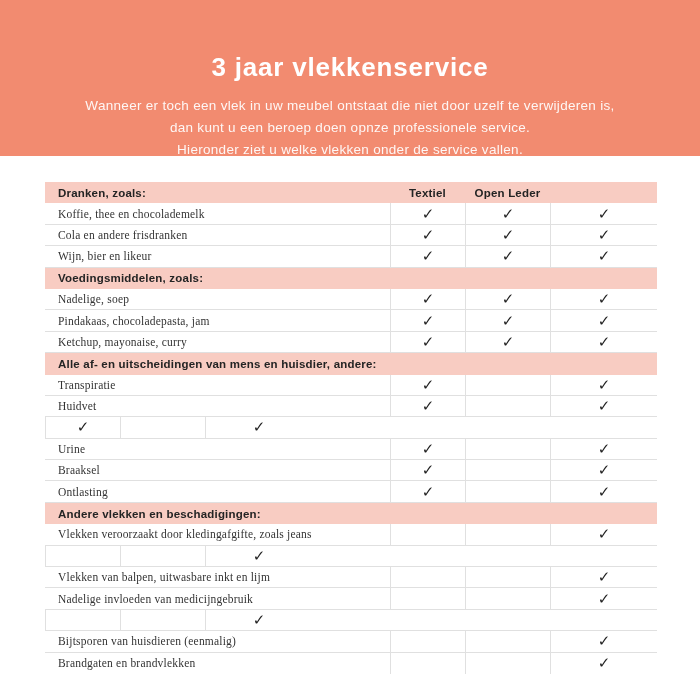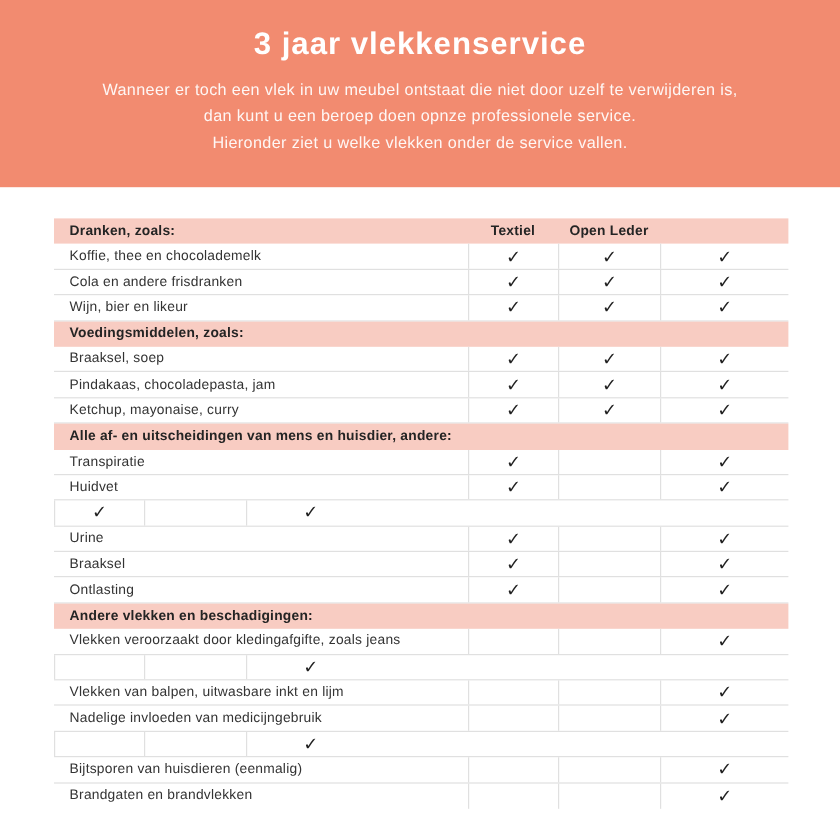--- a/index.html
+++ b/index.html
@@ -6,21 +6,21 @@
   html, body {
     width: 700px; height: 700px;
     font-family: "Liberation Sans", sans-serif;
     background: var(--background, #fff);
     overflow: hidden;
   }
   .band {
     width: 700px; height: 156px;
     background: var(--band, #F28B70);
     text-align: center;
-    padding-top: 21px;
+    padding-top: 52px;
   }
   .band h1 {
     color: #ffffff;
     font-size: 26px;
     line-height: 30px;
     font-weight: bold;
     letter-spacing: 0.8px;
     margin-bottom: 13px;
   }
   .band .sub {
@@ -52,20 +52,21 @@
     color: var(--text-dark, #242424);
     letter-spacing: 0.2px;
   }
   .data-row { border-bottom: 1px solid var(--row-border, #E0E0E0); }
   .service-table .trow:last-child { border-bottom: none; }
   .row-label {
     font-size: 11.5px;
     color: #333333;
     letter-spacing: 0.2px;
     white-space: nowrap;
+    font-family: Liberation Serif, serif;
   }
   .data-row .check-cell { border-left: 1px solid var(--row-border, #E0E0E0); }
   .check-cell {
     font-size: 15px;
     color: #1f1f1f;
     font-weight: normal;
   }
 </style>
 </head>
 <body>
@@ -100,21 +101,21 @@
     <div class="trow data-row">
       <div class="cell col-label row-label">Wijn, bier en likeur</div>
       <div class="cell check-cell col-c1">✓</div>
       <div class="cell check-cell col-c2">✓</div>
       <div class="cell check-cell col-c3">✓</div>
     </div>
     <div class="trow section-header">
       <div class="cell col-label section-title">Voedingsmiddelen, zoals:</div>
     </div>
     <div class="trow data-row">
-      <div class="cell col-label row-label">Braaksel, soep</div>
+      <div class="cell col-label row-label">Nadelige, soep</div>
       <div class="cell check-cell col-c1">✓</div>
       <div class="cell check-cell col-c2">✓</div>
       <div class="cell check-cell col-c3">✓</div>
     </div>
     <div class="trow data-row">
       <div class="cell col-label row-label">Pindakaas, chocoladepasta, jam</div>
       <div class="cell check-cell col-c1">✓</div>
       <div class="cell check-cell col-c2">✓</div>
       <div class="cell check-cell col-c3">✓</div>
     </div>

